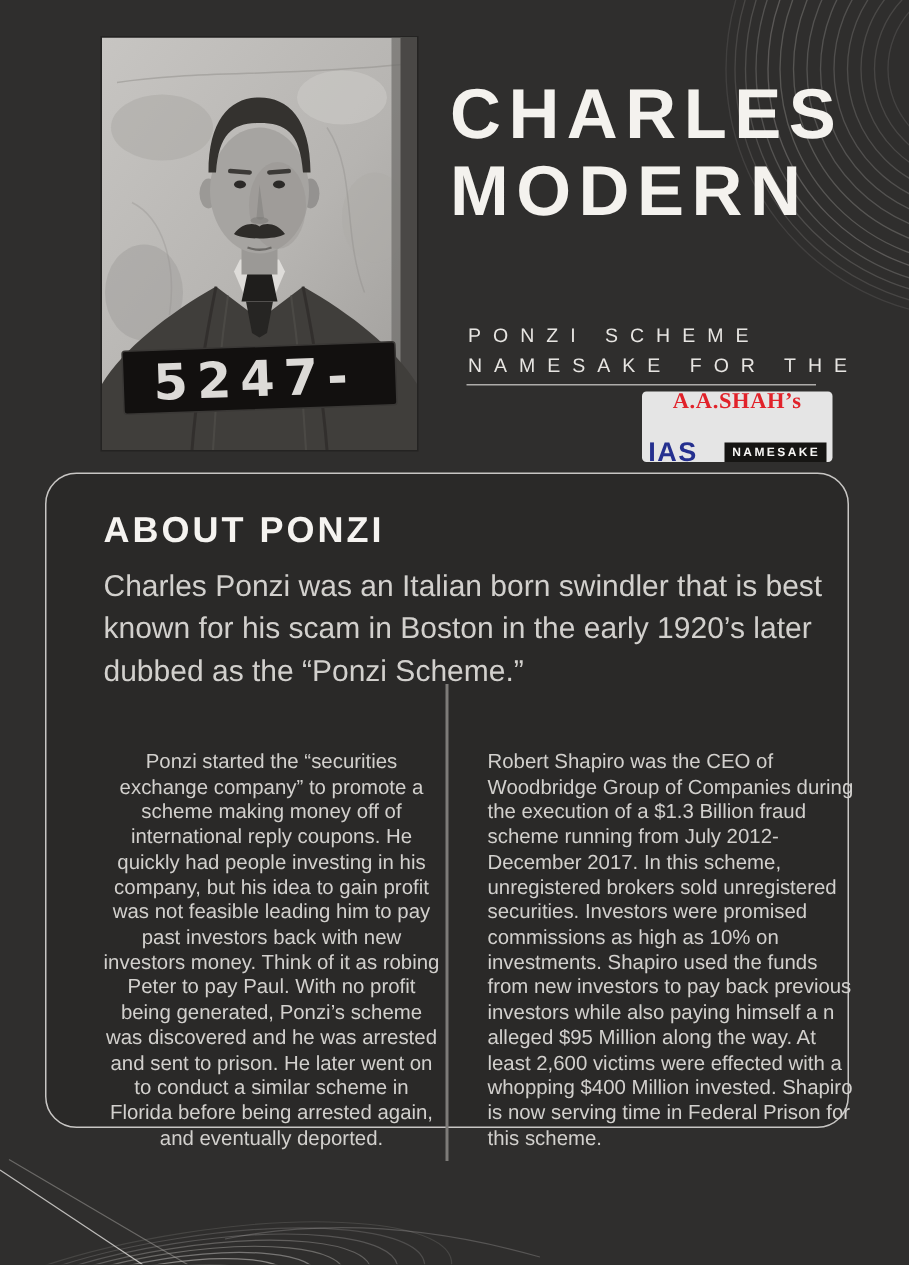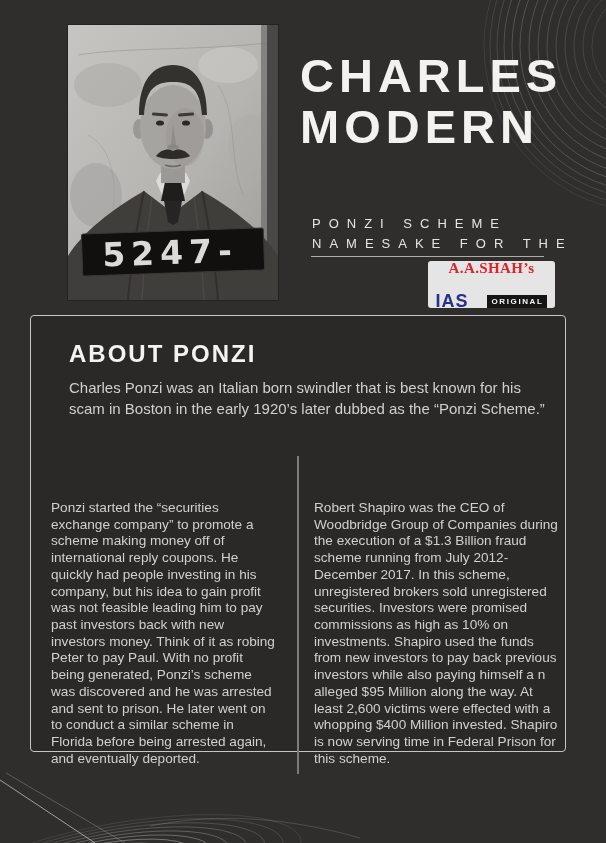--- a/index.html
+++ b/index.html
@@ -31,32 +31,32 @@
         padding-top:1px;box-sizing:border-box;justify-content:center;}
   .logo-name{color:#e1222a;font-family:"Liberation Serif", serif;font-weight:bold;
              font-size:15px;line-height:16px;letter-spacing:.4px;}
   .logo-row{display:flex;align-items:center;gap:18px;margin-top:17px;}
   .logo-ias{color:#25308f;font-weight:bold;font-size:18px;line-height:17px;letter-spacing:1px;}
   .logo-institute{background:#161513;color:#f7f6f4;font-weight:bold;font-size:8px;
                   letter-spacing:1.6px;padding:2px 4px 2px 5px;line-height:9px;}
 
   
   .card{position:absolute;left:30px;top:315px;width:536px;height:437px;box-sizing:border-box;
-        background:#2a2928;border:1.5px solid #c8c6c4;border-radius:4px;}
+        background:#2a2928;border:1.5px solid #c8c6c4;border-radius:21px;}
   .about-heading{position:absolute;left:38px;top:24px;margin:0;color:#f5f3f0;
                  font-size:24px;letter-spacing:2px;font-weight:bold;}
   .about-body{position:absolute;left:38px;top:61px;width:480px;margin:0;color:#d2d0cd;
-              font-size:15px;line-height:1.42;}
+              font-size:20px;line-height:1.42;}
   .col-heading{position:absolute;margin:0;color:#f5f3f0;font-size:23px;line-height:1.12;
                letter-spacing:1px;font-weight:bold;}
   .col-heading.left{left:38px;top:136px;width:235px;}
   .col-heading.right{left:283px;top:136px;width:250px;}
   .col-body{position:absolute;margin:0;color:#d2d0cd;font-size:13.6px;line-height:1.23;}
-  .col-body.left{left:20px;top:184px;width:224px;}
-  .col-body.right{left:283px;top:184px;width:248px;}
+  .col-body.left{left:38px;top:184px;width:224px;text-align:center;}
+  .col-body.right{left:294px;top:184px;width:248px;}
   .divider{position:absolute;left:266px;top:140px;width:1.5px;height:318px;background:#7d7b78;}
 </style>
 </head>
 <body>
 
 <div class="poster">
 
   <svg class="circles-deco" width="170" height="210" viewBox="0 0 170 210">
     <g fill="none" stroke="#6d6b69" stroke-width="0.9">
       <circle cx="214" cy="46" r="58" opacity=".35"></circle>
@@ -165,21 +165,21 @@
   <div class="subtitle-underline"></div>
 
   <div class="logo">
     <svg width="115" height="11" viewBox="0 0 115 11">
       <path d="M2,9 C30,0 85,0 113,6" fill="none" stroke="#e1222a" stroke-width="1.6"></path>
       <path d="M4,11 C35,4 80,3 112,9" fill="none" stroke="#25308f" stroke-width="2"></path>
     </svg>
     <div class="logo-name">A.A.SHAH’s</div>
     <div class="logo-row">
       <span class="logo-ias">IAS</span>
-      <span class="logo-institute">ORIGINAL</span>
+      <span class="logo-institute">NAMESAKE</span>
     </div>
   </div>
 
   <section class="card">
     <h2 class="about-heading">ABOUT PONZI</h2>
     <p class="about-body">Charles Ponzi was an Italian born swindler that is best known for his scam in Boston in the early 1920’s later dubbed as the “Ponzi Scheme.”</p>
 
     <p class="col-body left">Ponzi started the “securities exchange company” to promote a scheme making money off of international reply coupons. He quickly had people investing in his company, but his idea to gain profit was not feasible leading him to pay past investors back with new investors money. Think of it as robing Peter to pay Paul. With no profit being generated, Ponzi’s scheme was discovered and he was arrested and sent to prison. He later went on to conduct a similar scheme in Florida before being arrested again, and eventually deported.</p>
 
     <div class="divider"></div>

